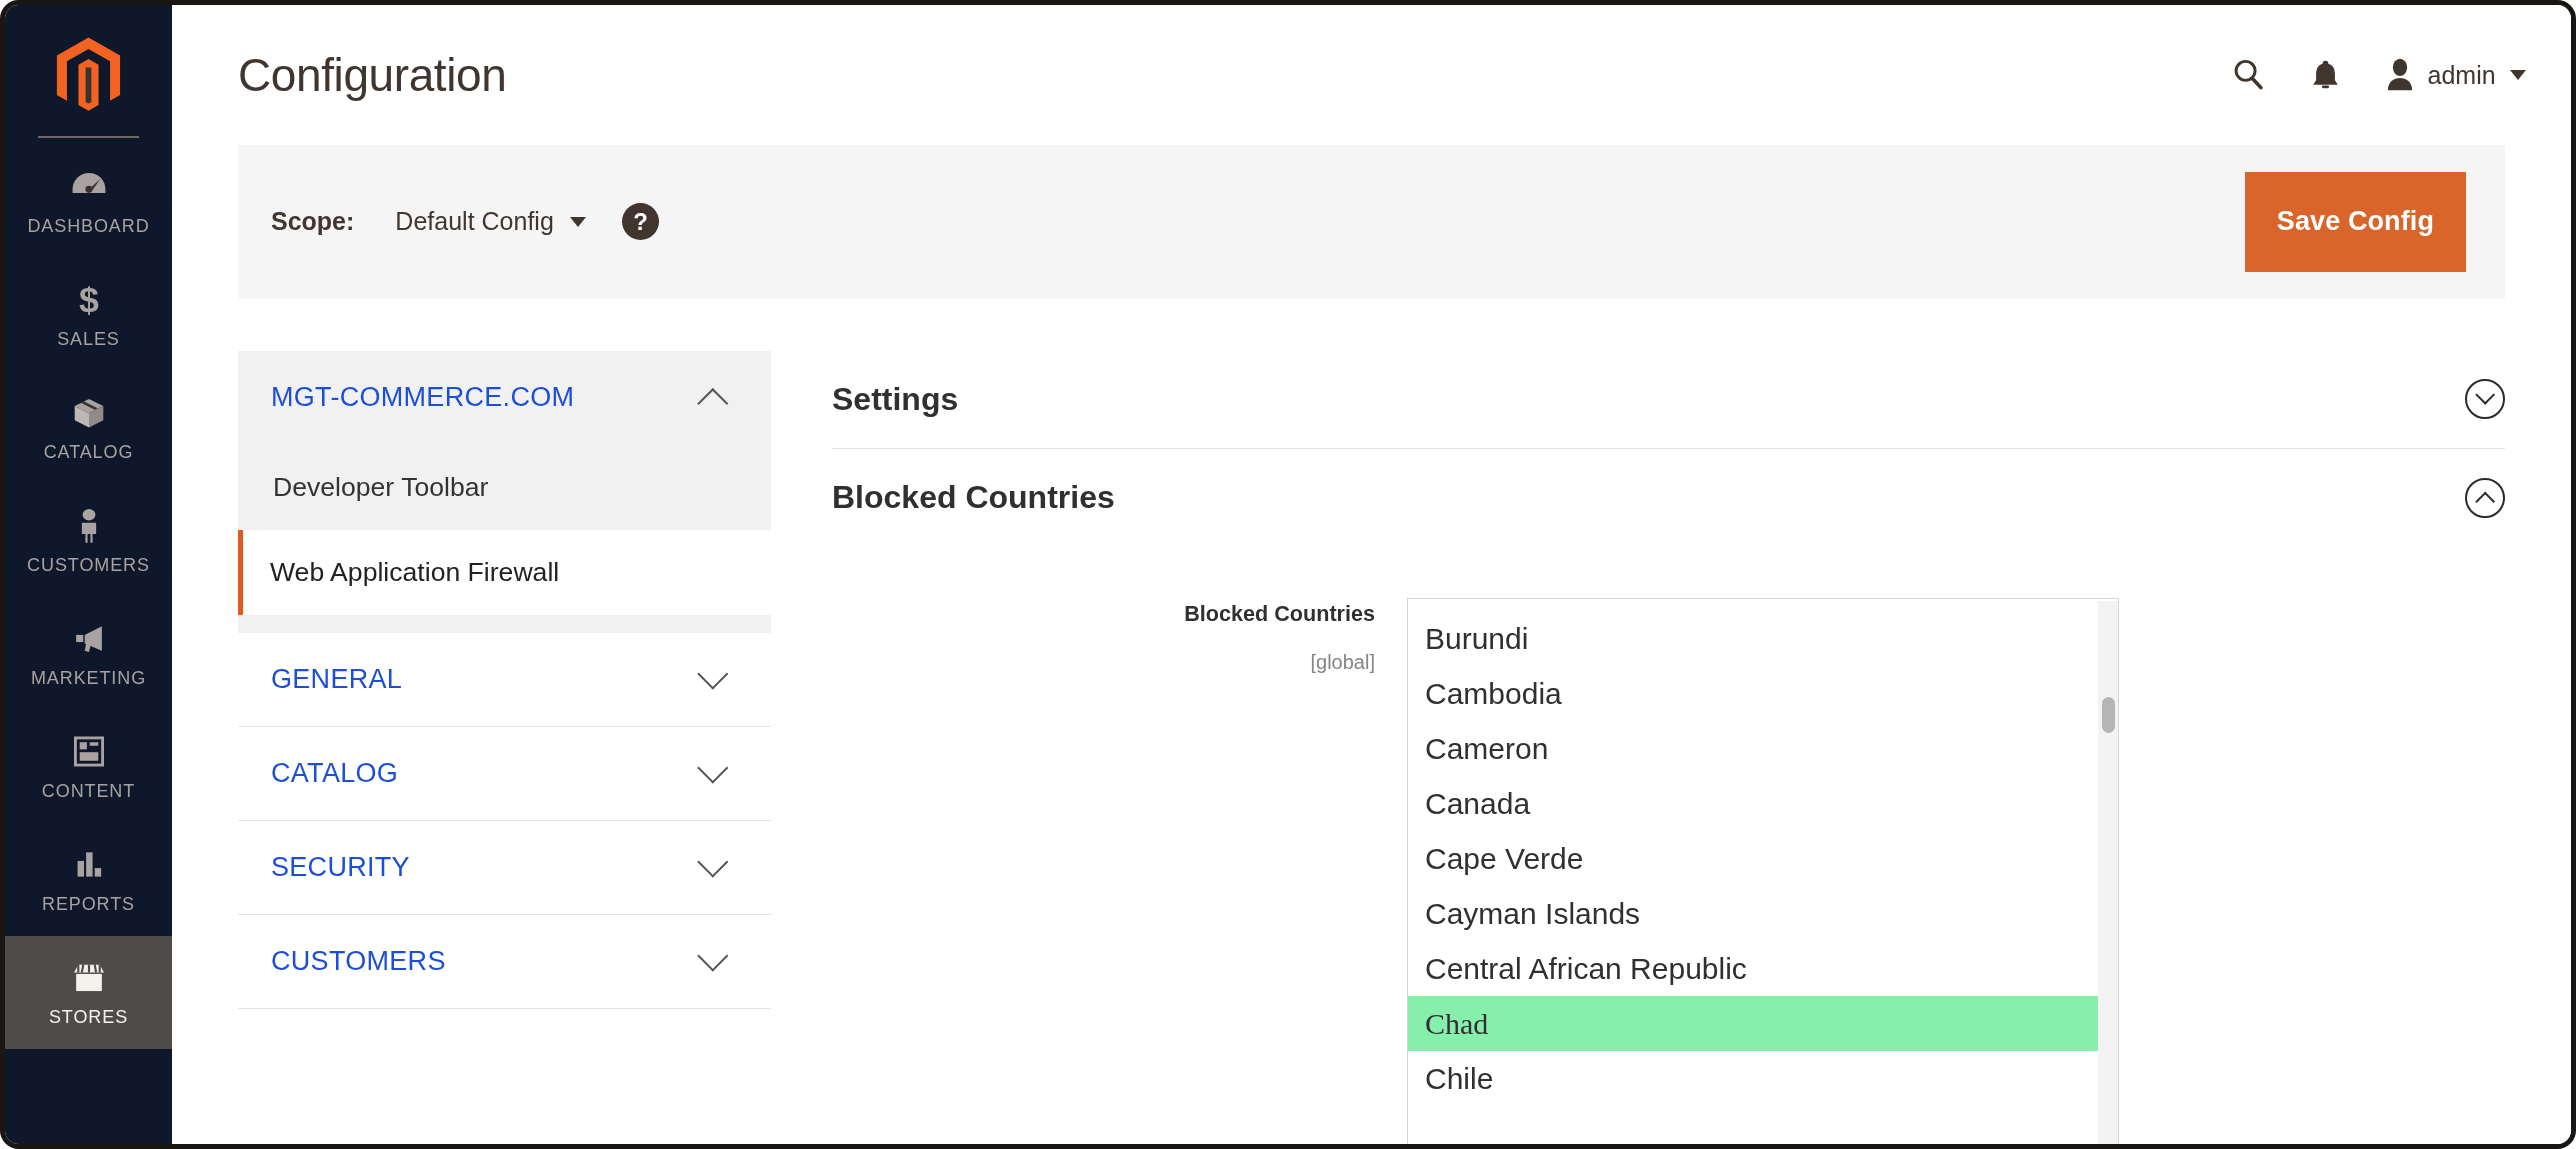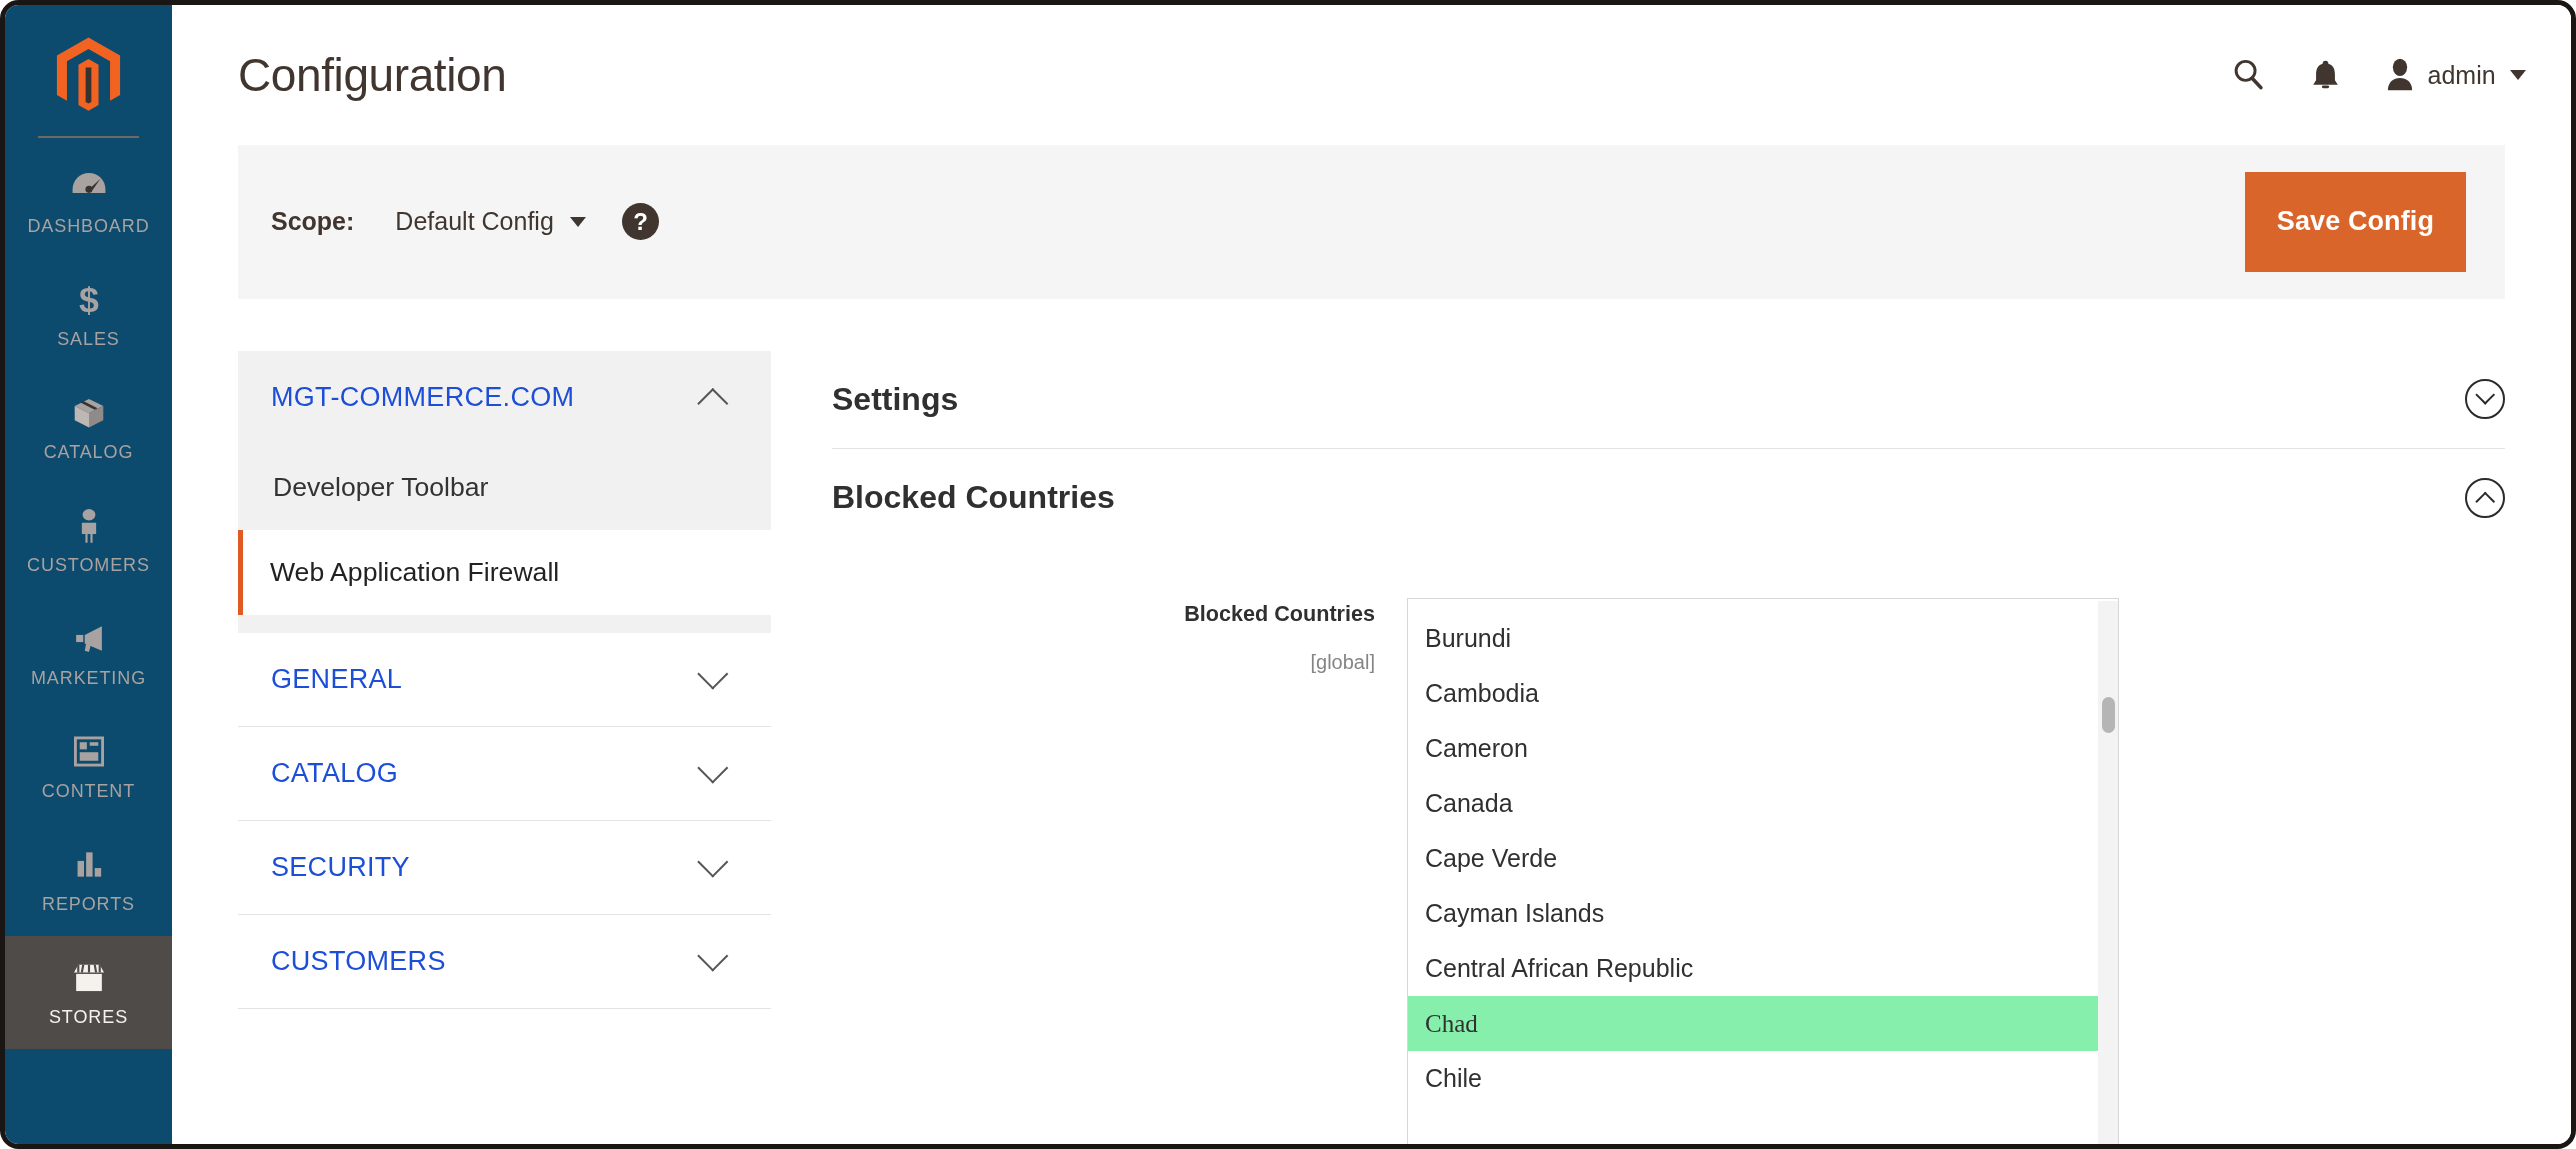--- a/index.html
+++ b/index.html
@@ -19,21 +19,21 @@
     border-radius: 18.7px;
     overflow: hidden;
     background: #ffffff;
     display: flex;
   }
 
   
   #global-nav {
     width: 167px;
     flex: 0 0 167px;
-    background: #0c4a6e;
+    background: #0f172a;
     display: flex;
     flex-direction: column;
     align-items: stretch;
     padding-top: 0;
   }
   .logo-wrap {
     height: 140px;
     display: flex;
     align-items: center;
     justify-content: center;
@@ -296,21 +296,21 @@
   }
   #multiselect-list {
     list-style: none;
     padding: 11.5px 0 0 0;
     margin: 0;
   }
   #multiselect-list li {
     height: 55px;
     line-height: 55px;
     padding-left: 17px;
-    font-size: 25px;
+    font-size: 30px;
     color: #303030;
     cursor: pointer;
     white-space: nowrap;
   }
   #multiselect-list li.selected { background: #86efac; font-family: Liberation Serif, serif; }
   #ms-scroll-track {
     position: absolute;
     top: 1.4px; right: 0; bottom: 0;
     width: 20px;
     background: #f3f3f3;

